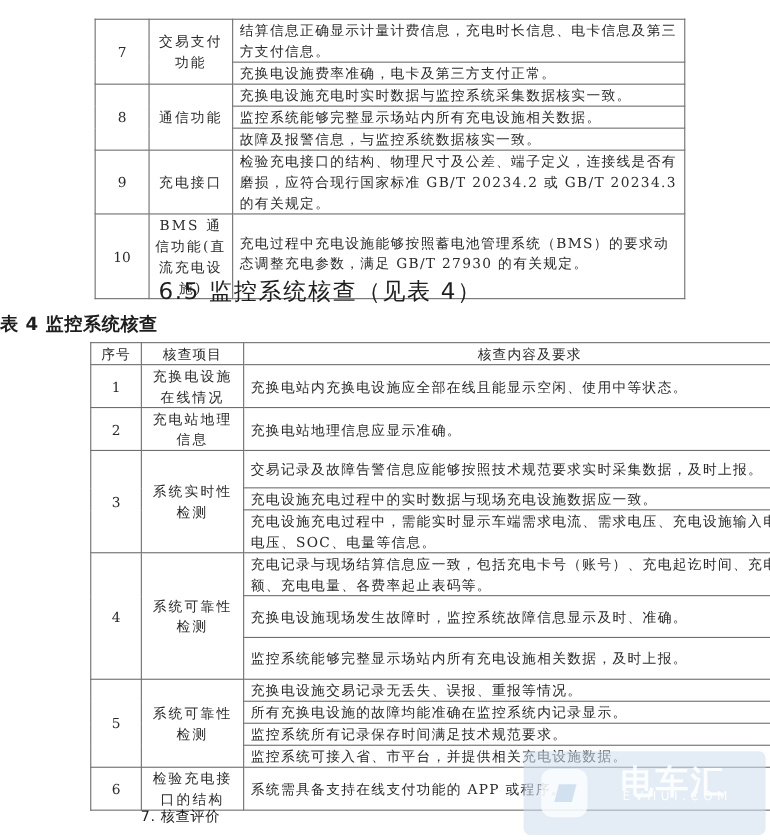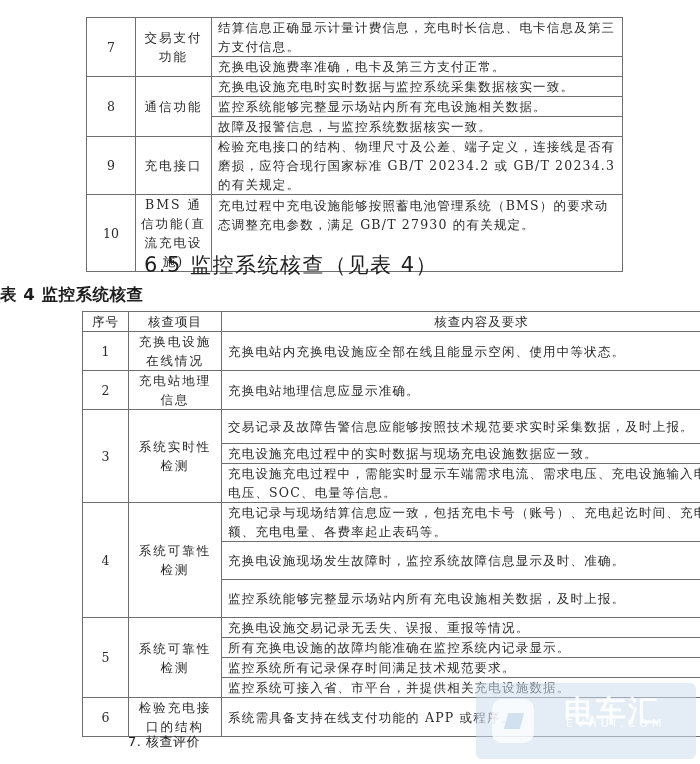--- a/index.html
+++ b/index.html
@@ -61,21 +61,21 @@
 
   <tr style="height:52px">
     <td class="num">9</td>
     <td class="item">充电接口</td>
     <td class="req">检验充电接口的结构、物理尺寸及公差、端子定义，连接线是否有磨损，应符合现行国家标准 GB/T 20234.2 或 GB/T 20234.3 的有关规定。</td>
   </tr>
 
   <tr style="height:60px">
     <td class="num">10</td>
     <td class="item">BMS 通信功能(直流充电设施)</td>
-    <td class="req" style="vertical-align:top;padding-top:1px">充电过程中充电设施能够按照蓄电池管理系统（BMS）的要求动态调整充电参数，满足 GB/T 27930 的有关规定。</td>
+    <td class="req" style="vertical-align:top;padding-top:16px">充电过程中充电设施能够按照蓄电池管理系统（BMS）的要求动态调整充电参数，满足 GB/T 27930 的有关规定。</td>
   </tr>
 </tbody>
   </table>
 
 <div class="heading" id="sec65">6.5 监控系统核查（见表 4）</div>
 <div class="heading" id="tbl-title">表 4 监控系统核查</div>
 
 <table class="doc" id="t-bot">
   <colgroup>
       <col style="width:46px">

